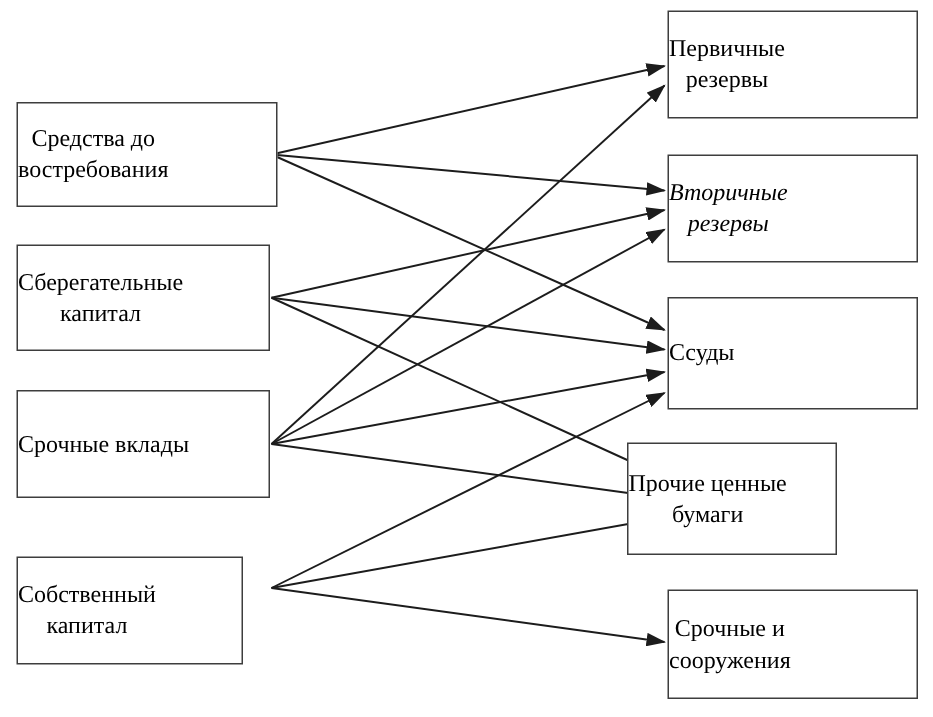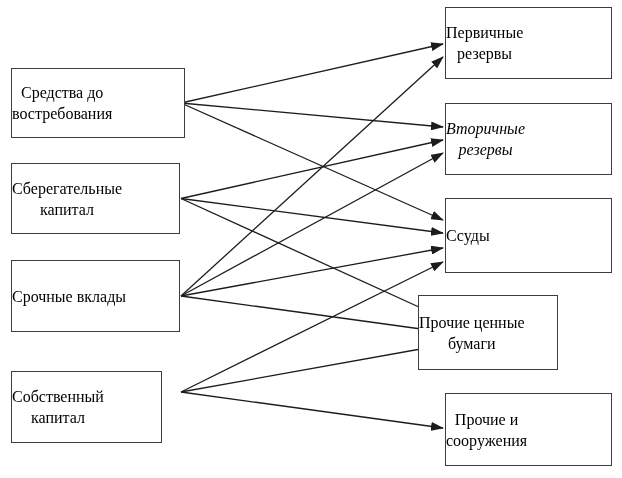--- a/index.html
+++ b/index.html
@@ -92,16 +92,16 @@
 резервы</span>
     </div>
     <div class="node" style="left: 445px; top: 198px; width: 167px; height: 75px;">
       <span>Ссуды</span>
     </div>
     <div class="node" style="left: 418px; top: 295px; width: 140px; height: 75px;">
       <span>Прочие ценные
 бумаги</span>
     </div>
     <div class="node" style="left: 445px; top: 393px; width: 167px; height: 73px;">
-      <span>Прочие и
+      <span>Срочные и
 сооружения</span>
     </div>
   </div>
 
 </body></html>

